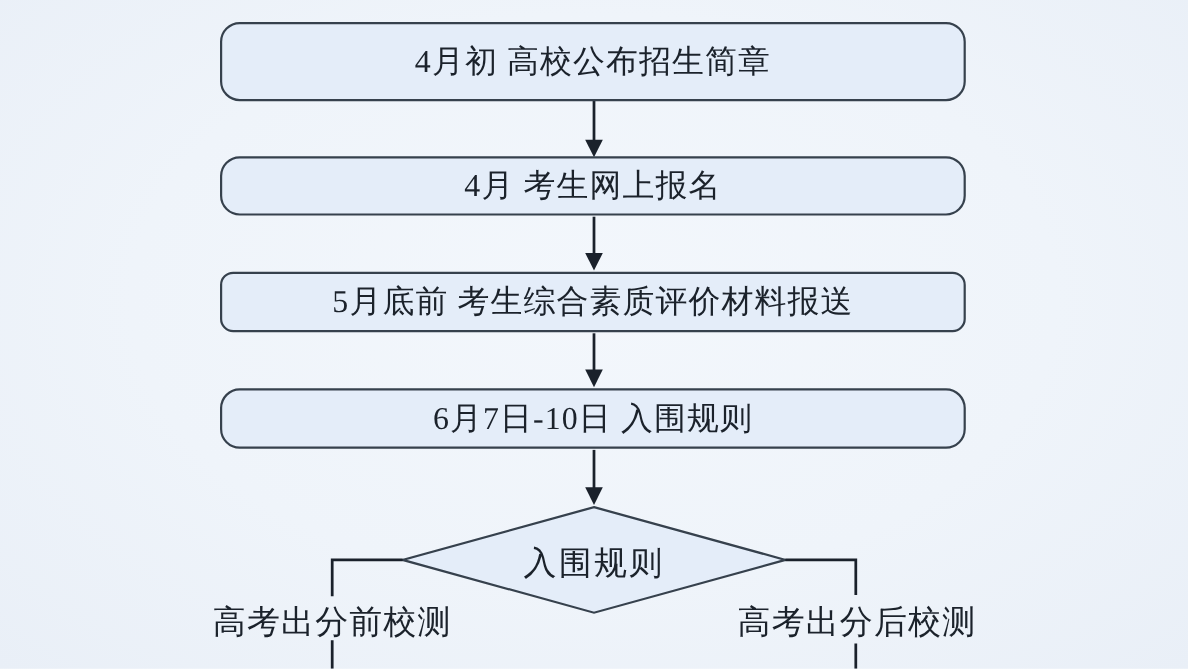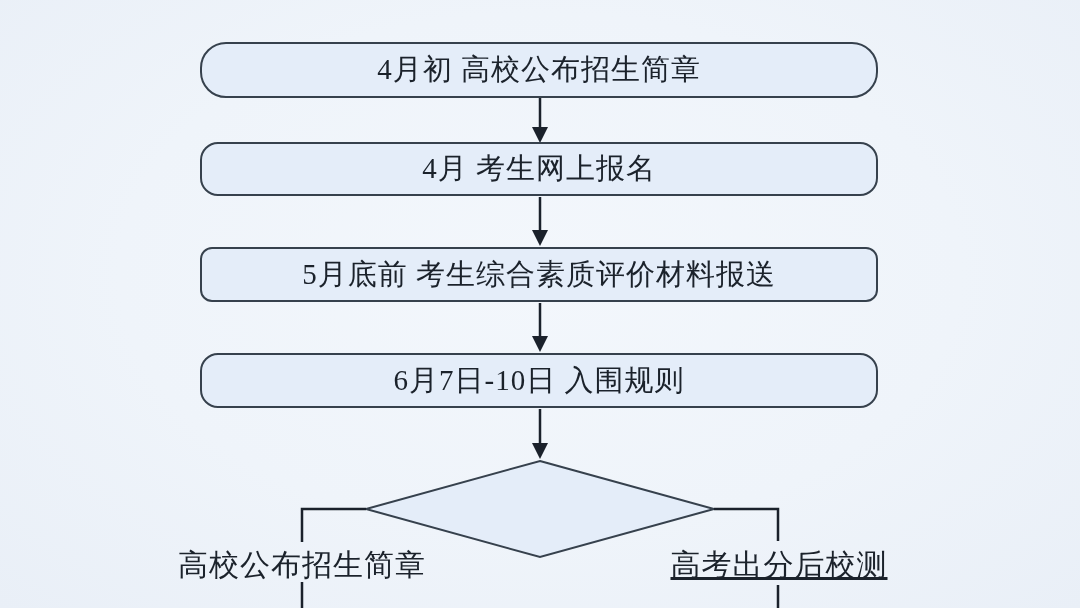--- a/index.html
+++ b/index.html
@@ -30,21 +30,21 @@
     background: #e4edf9;
     border: 2px solid #36414d;
     border-radius: 18px;
     display: flex;
     align-items: center;
     justify-content: center;
     font-size: 29px;
     letter-spacing: 1px;
     white-space: pre;
   }
-  .box1 { top: 42px;  height: 56px; border-radius: 26px; }
+  .box1 { top: 20px;  height: 72px; }
   .box2 { top: 142px; height: 54px; }
   .box3 { top: 247px; height: 55px; border-radius: 12px; }
   .box4 { top: 353px; height: 55px; }
   .decision-label {
     position: absolute;
     left: 390px;
     top: 492px;
     width: 300px;
     text-align: center;
     font-size: 30px;
@@ -53,21 +53,21 @@
   .branch-label {
     position: absolute;
     top: 545px;
     width: 320px;
     text-align: center;
     font-size: 30px;
     letter-spacing: 1px;
     white-space: nowrap;
   }
   .branch-left  { left: 142px; }
-  .branch-right { left: 619px; text-decoration: underline; }
+  .branch-right { left: 619px; }
 </style>
 </head>
 <body>
 
 <div class="stage">
 
   <svg class="connectors" viewBox="0 0 1080 608" xmlns="http://www.w3.org/2000/svg">
 
     <g>
       <line x1="540" y1="87" x2="540" y2="128" stroke="#1a212b" stroke-width="2.5"></line>
@@ -97,18 +97,19 @@
   </svg>
 
   <div class="flow-box box1">4月初 高校公布招生简章</div>
 
   <div class="flow-box box2">4月 考生网上报名</div>
 
   <div class="flow-box box3">5月底前 考生综合素质评价材料报送</div>
 
   <div class="flow-box box4">6月7日-10日 入围规则</div>
 
+  <div class="decision-label">入围规则</div>
 
-  <div class="branch-label branch-left">高校公布招生简章</div>
+  <div class="branch-label branch-left">高考出分前校测</div>
 
   <div class="branch-label branch-right">高考出分后校测</div>
 
 </div>
 
 </body></html>

